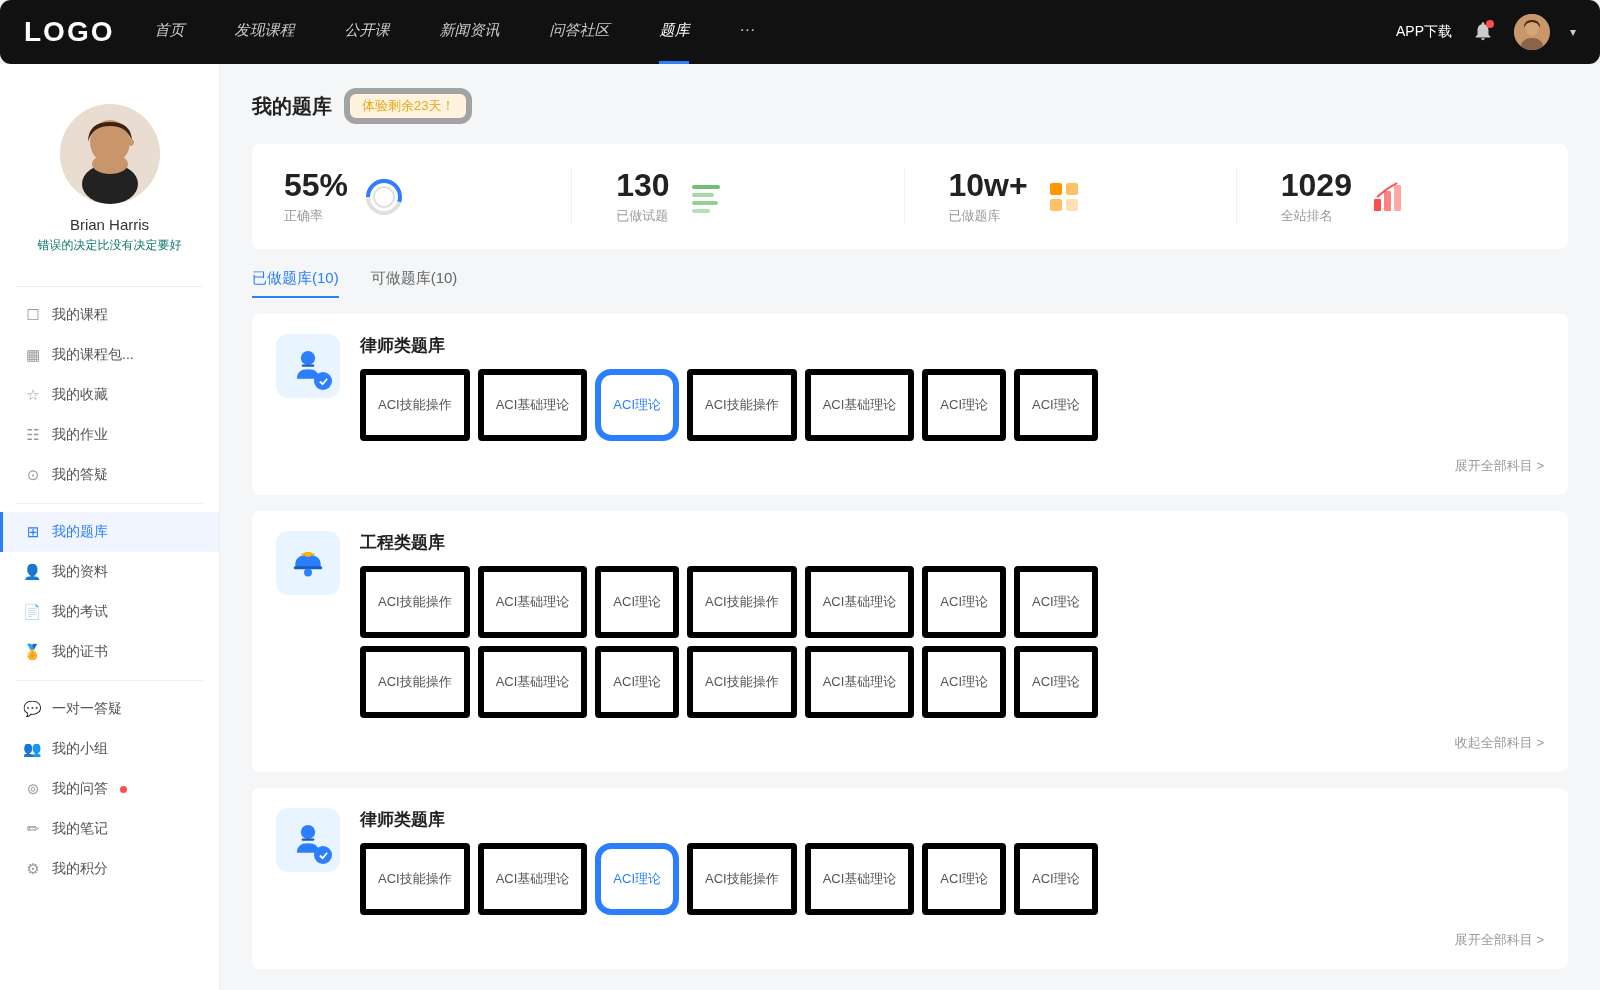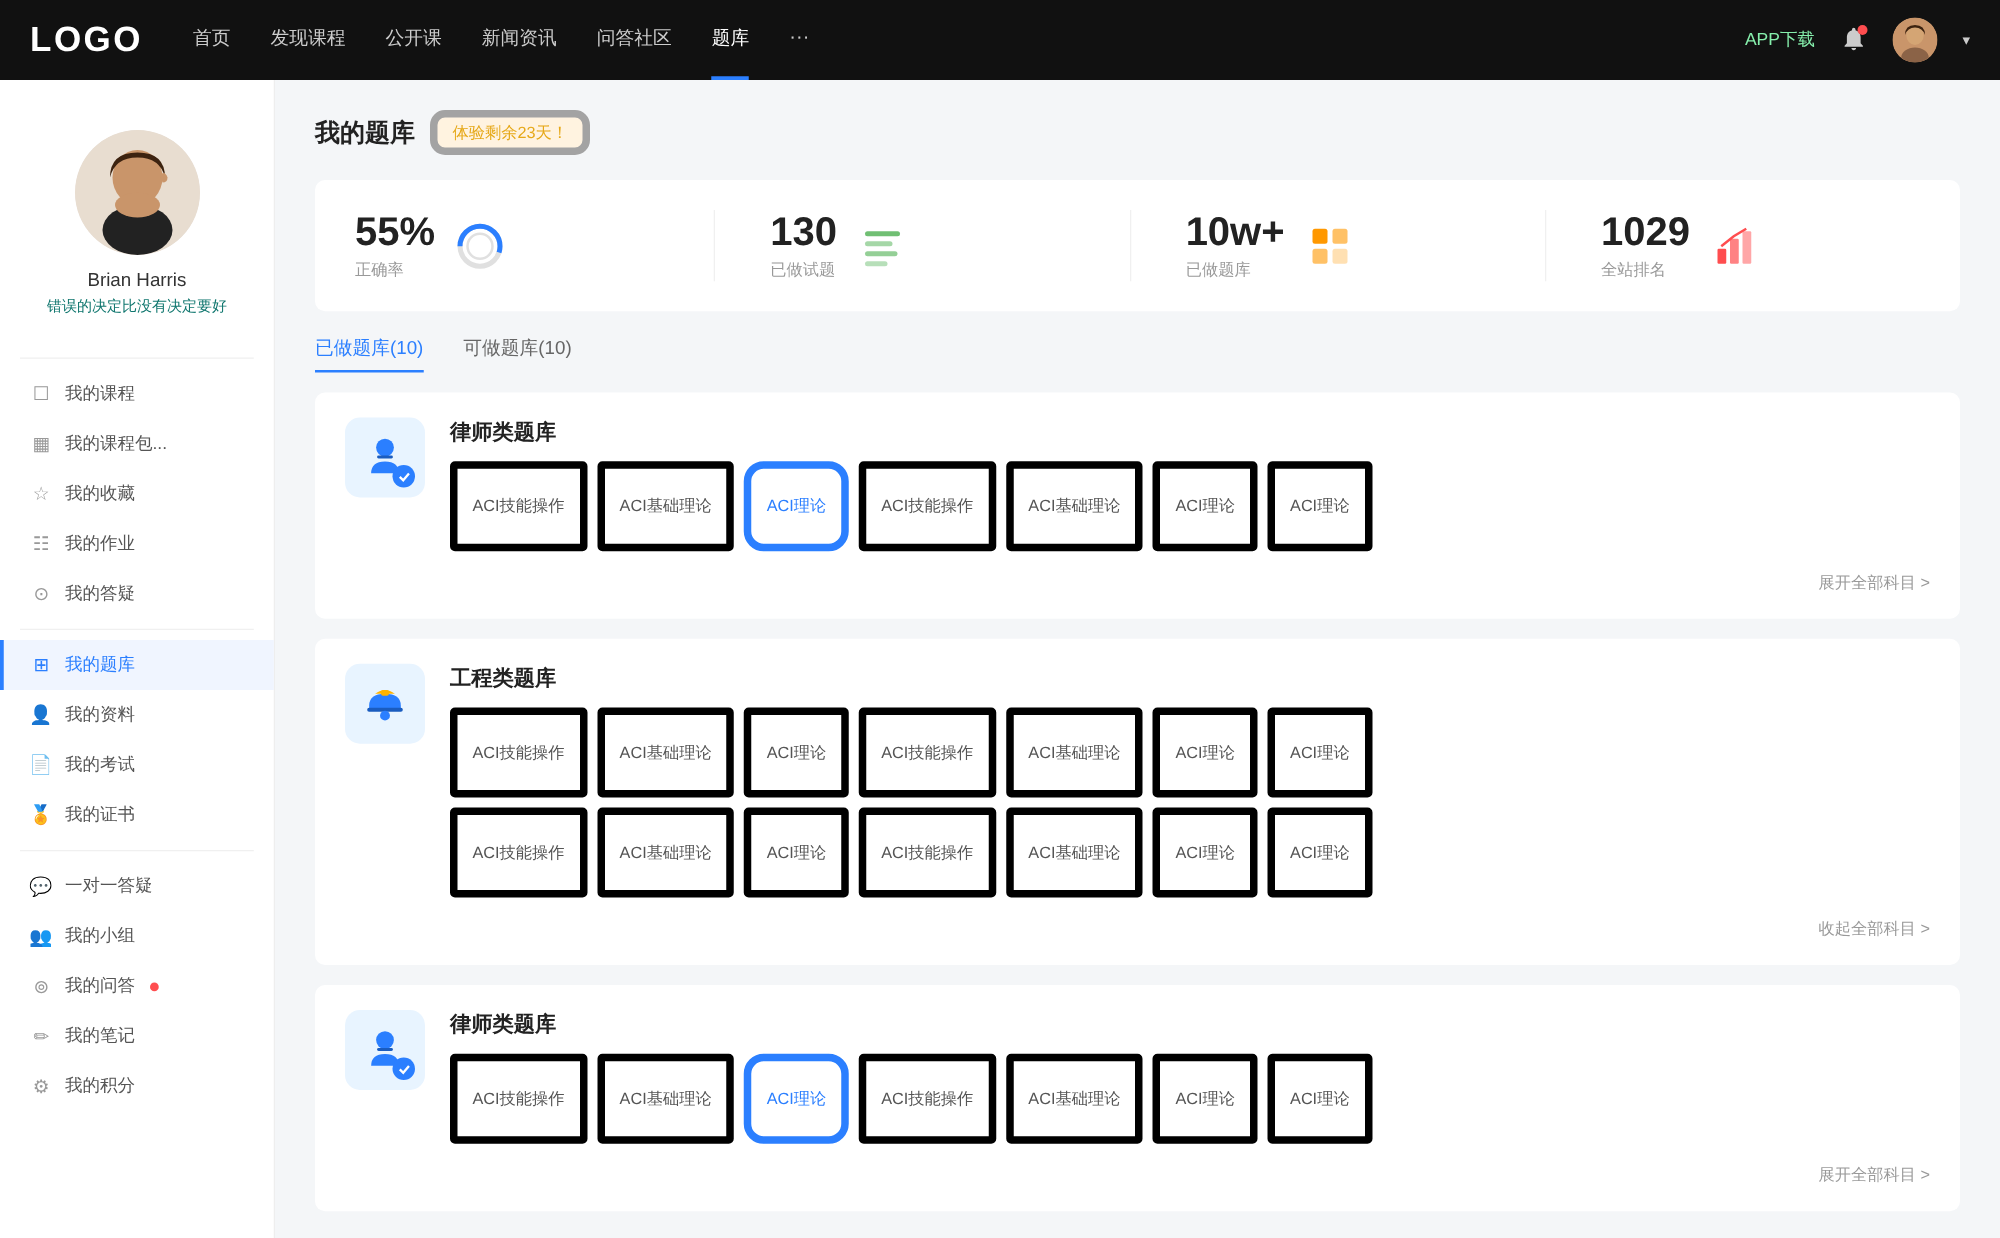--- a/index.html
+++ b/index.html
@@ -8,32 +8,34 @@
     
     .topnav {
       background: #111;
       height: 64px;
       display: flex;
       align-items: center;
       padding: 0 24px;
       position: fixed;
       top: 0; left: 0; right: 0;
       z-index: 100;
+      border-radius: 11px;
     }
     .topnav-logo {
       color: #fff;
       font-size: 28px;
       font-weight: bold;
       margin-right: 40px;
       letter-spacing: 2px;
     }
     .topnav-menu {
       display: flex;
-      gap: 32px;
+      gap: 50px;
       flex: 1;
+      font-style: italic;
     }
     .topnav-menu-item {
       color: #ccc;
       font-size: 15px;
       cursor: pointer;
       position: relative;
       padding-bottom: 4px;
     }
     .topnav-menu-item.active {
       color: #fff;
@@ -50,21 +52,21 @@
       color: #ccc;
       font-size: 16px;
       cursor: pointer;
     }
     .topnav-right {
       display: flex;
       align-items: center;
       gap: 20px;
     }
     .topnav-app {
-      color: #86efac;
+      color: #ffffff;
       font-size: 14px;
       cursor: pointer;
     }
     .topnav-bell {
       position: relative;
       cursor: pointer;
     }
     .topnav-bell svg { width: 22px; height: 22px; fill: #ccc; }
     .topnav-bell-dot {
       position: absolute;

